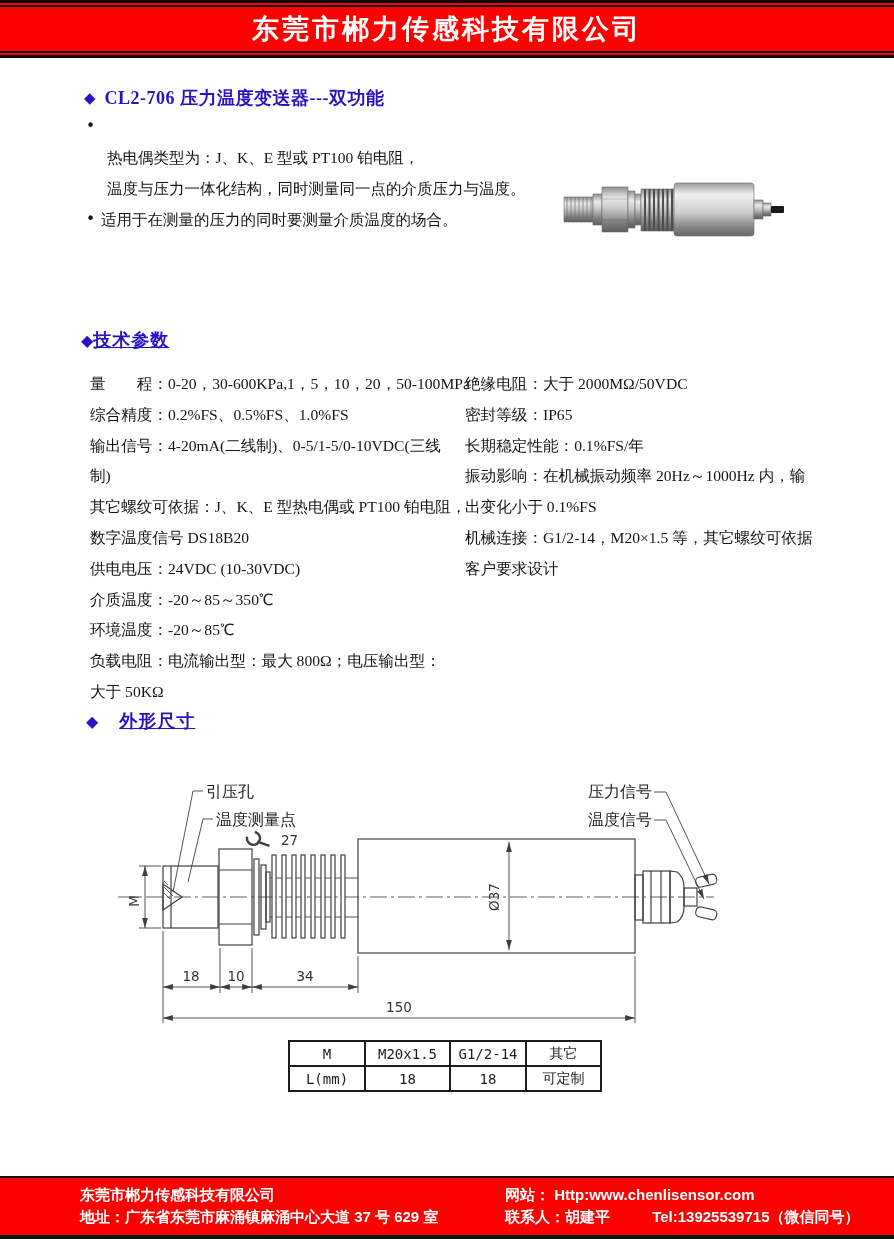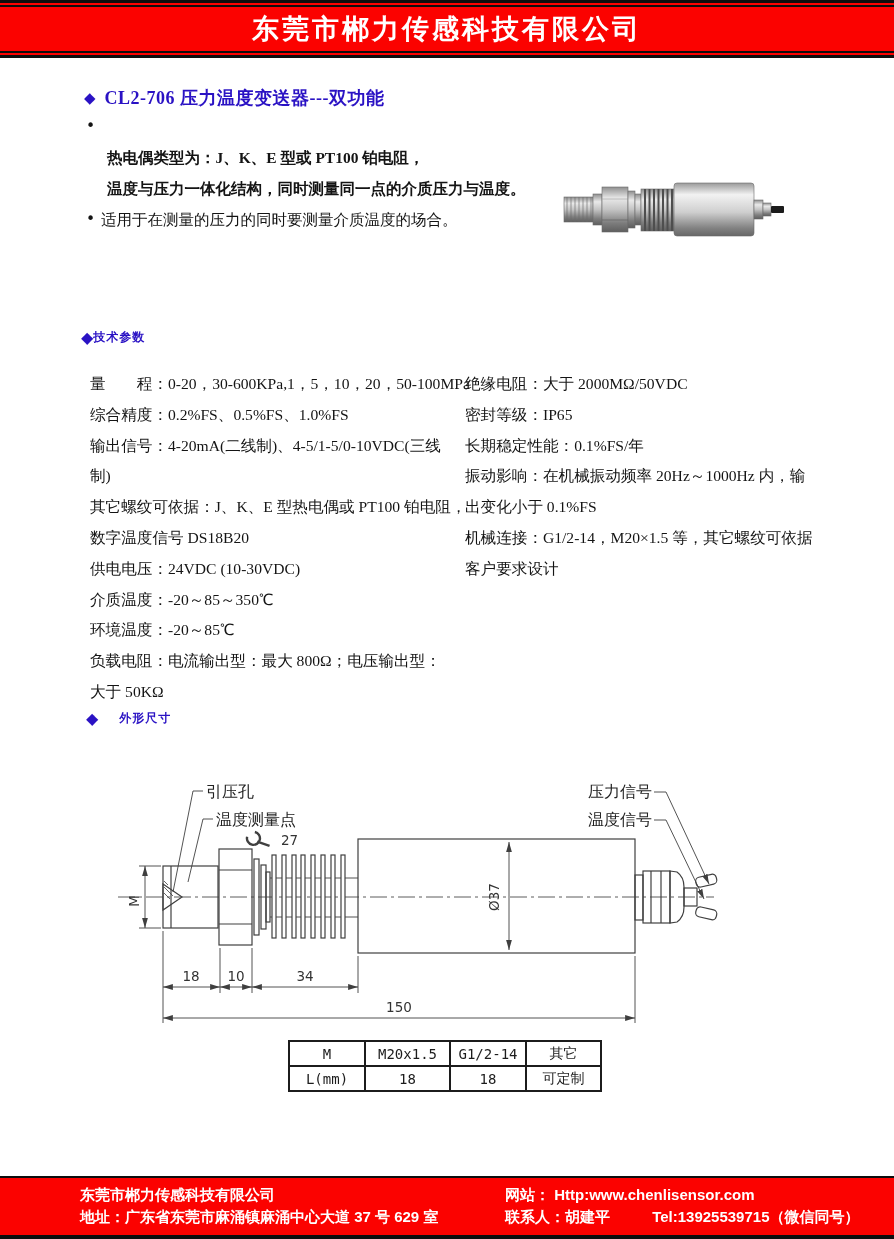--- a/index.html
+++ b/index.html
@@ -18,27 +18,27 @@
     font-family:"Liberation Sans",sans-serif;font-weight:bold;
     font-size:27px;line-height:44px;letter-spacing:3px;
   }
   
   .title-row{position:absolute;left:84px;top:86px;display:flex;align-items:center;
     color:#2a12c4;font-weight:bold;}
   .title-row .dmd{font-size:15px;margin-right:9px;font-family:"DejaVu Sans",sans-serif;}
   .title-row .ttl{font-size:18px;letter-spacing:0.5px;}
   .sec-head{position:absolute;display:flex;align-items:center;color:#2a12c4;font-weight:bold;}
   .sec-head .dmd{font-size:16px;font-family:"DejaVu Sans",sans-serif;}
-  .sec-head .txt{font-size:12px;letter-spacing:1px;}
+  .sec-head .txt{font-size:18px;letter-spacing:1px;text-decoration:underline;}
   
   .bullets{position:absolute;left:86px;top:111px;width:470px;
     font-size:15.5px;line-height:31px;}
   .b-line{display:flex;white-space:nowrap;}
   .b-line .dot{width:15px;font-family:"DejaVu Sans",sans-serif;}
-  .b-cont{padding-left:21px;white-space:nowrap;font-weight:bold;}
+  .b-cont{padding-left:21px;white-space:nowrap;}
   
   .param-col{position:absolute;top:369px;font-size:15.6px;line-height:30.8px;}
   .param-line{white-space:nowrap;}
   
   .draw-label{font-size:16px;fill:#222222;font-family:"Liberation Serif",serif;}
   .dim-num{font-size:13.5px;fill:#333333;font-family:"DejaVu Sans",sans-serif;}
   
   .dim-table{position:absolute;left:288px;top:1040px;border-collapse:collapse;
     font-family:"DejaVu Sans Mono",monospace;font-size:14px;color:#1c1c1c;}
   .dim-table td{border:2px solid #1c1c1c;text-align:center;height:23px;padding:0;}
@@ -136,21 +136,21 @@
 </svg>
 
 <div class="sec-head" style="left:81px;top:328px">
   <span class="dmd">◆</span>
   <span class="txt">技术参数</span>
 </div>
 
 <div class="param-col" style="left:90px;width:385px">
   <div class="param-line">量　　程：0-20，30-600KPa,1，5，10，20，50-100MPa</div>
   <div class="param-line">综合精度：0.2%FS、0.5%FS、1.0%FS</div>
-  <div class="param-line">输出信号：4-20mA(二线制)、4-5/1-5/0-10VDC(三线</div>
+  <div class="param-line">输出信号：4-20mA(二线制)、0-5/1-5/0-10VDC(三线</div>
   <div class="param-line">制)</div>
   <div class="param-line">其它螺纹可依据：J、K、E 型热电偶或 PT100 铂电阻，</div>
   <div class="param-line">数字温度信号 DS18B20</div>
   <div class="param-line">供电电压：24VDC (10-30VDC)</div>
   <div class="param-line">介质温度：-20～85～350℃</div>
   <div class="param-line">环境温度：-20～85℃</div>
   <div class="param-line">负载电阻：电流输出型：最大 800Ω；电压输出型：</div>
   <div class="param-line">大于 50KΩ</div>
 </div>
 <div class="param-col" style="left:465px;width:405px">

